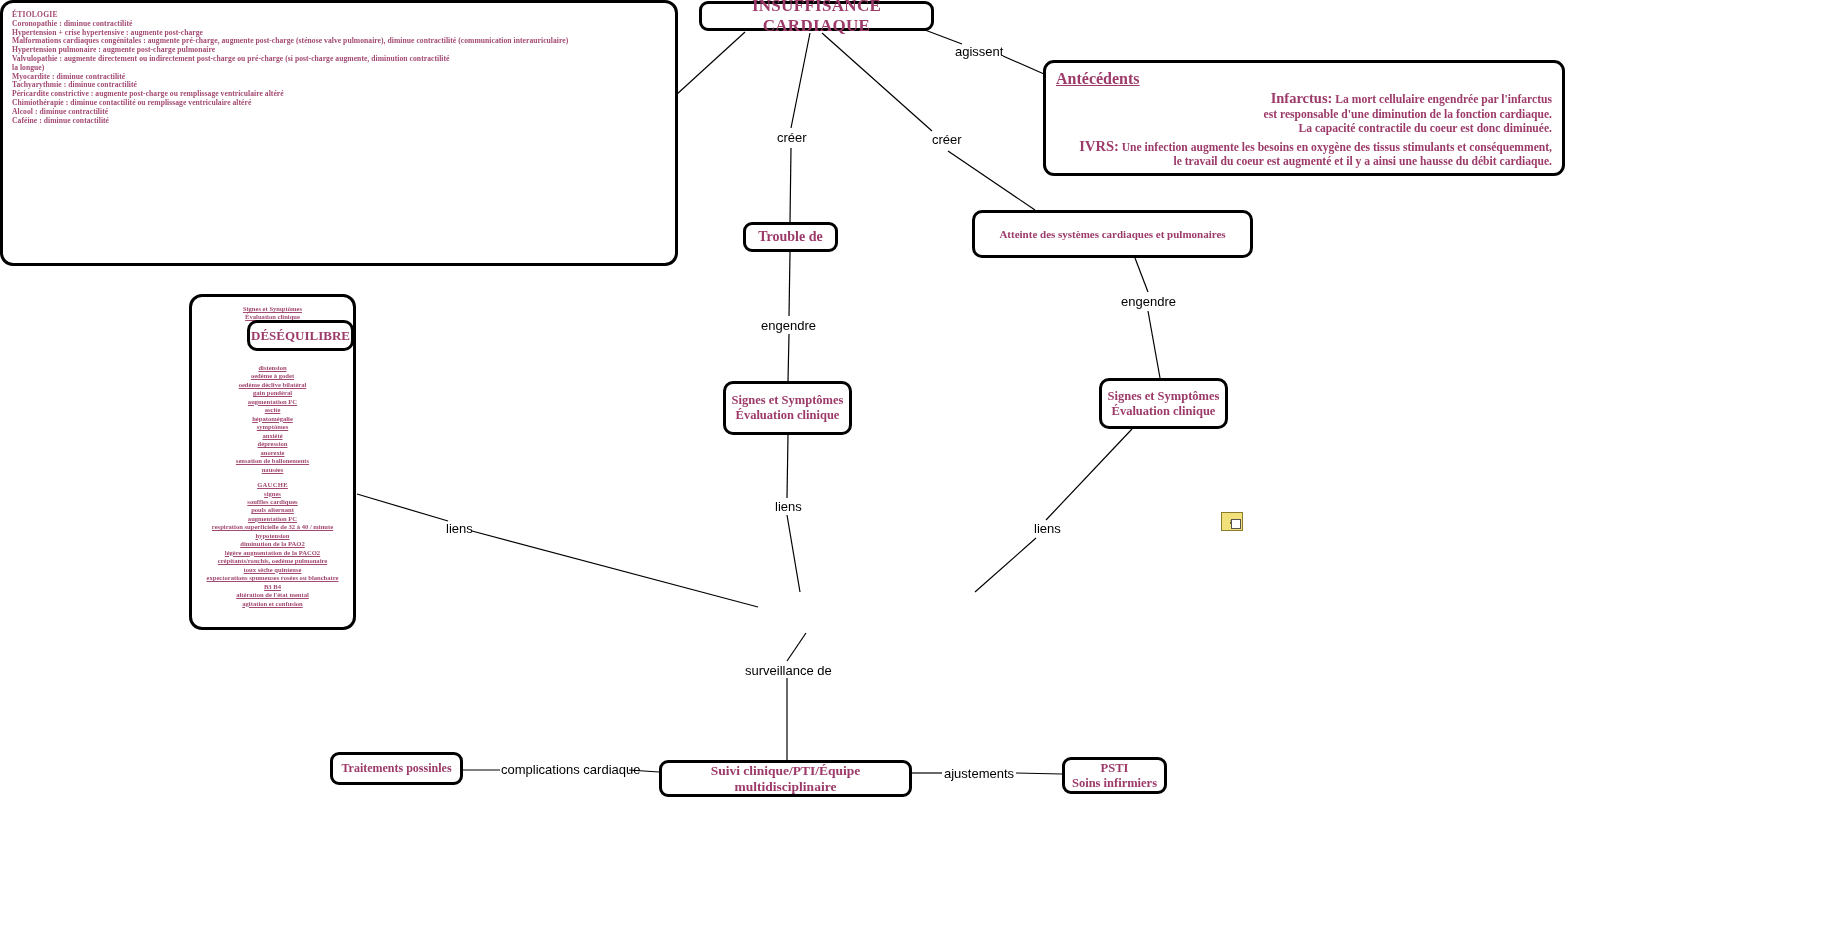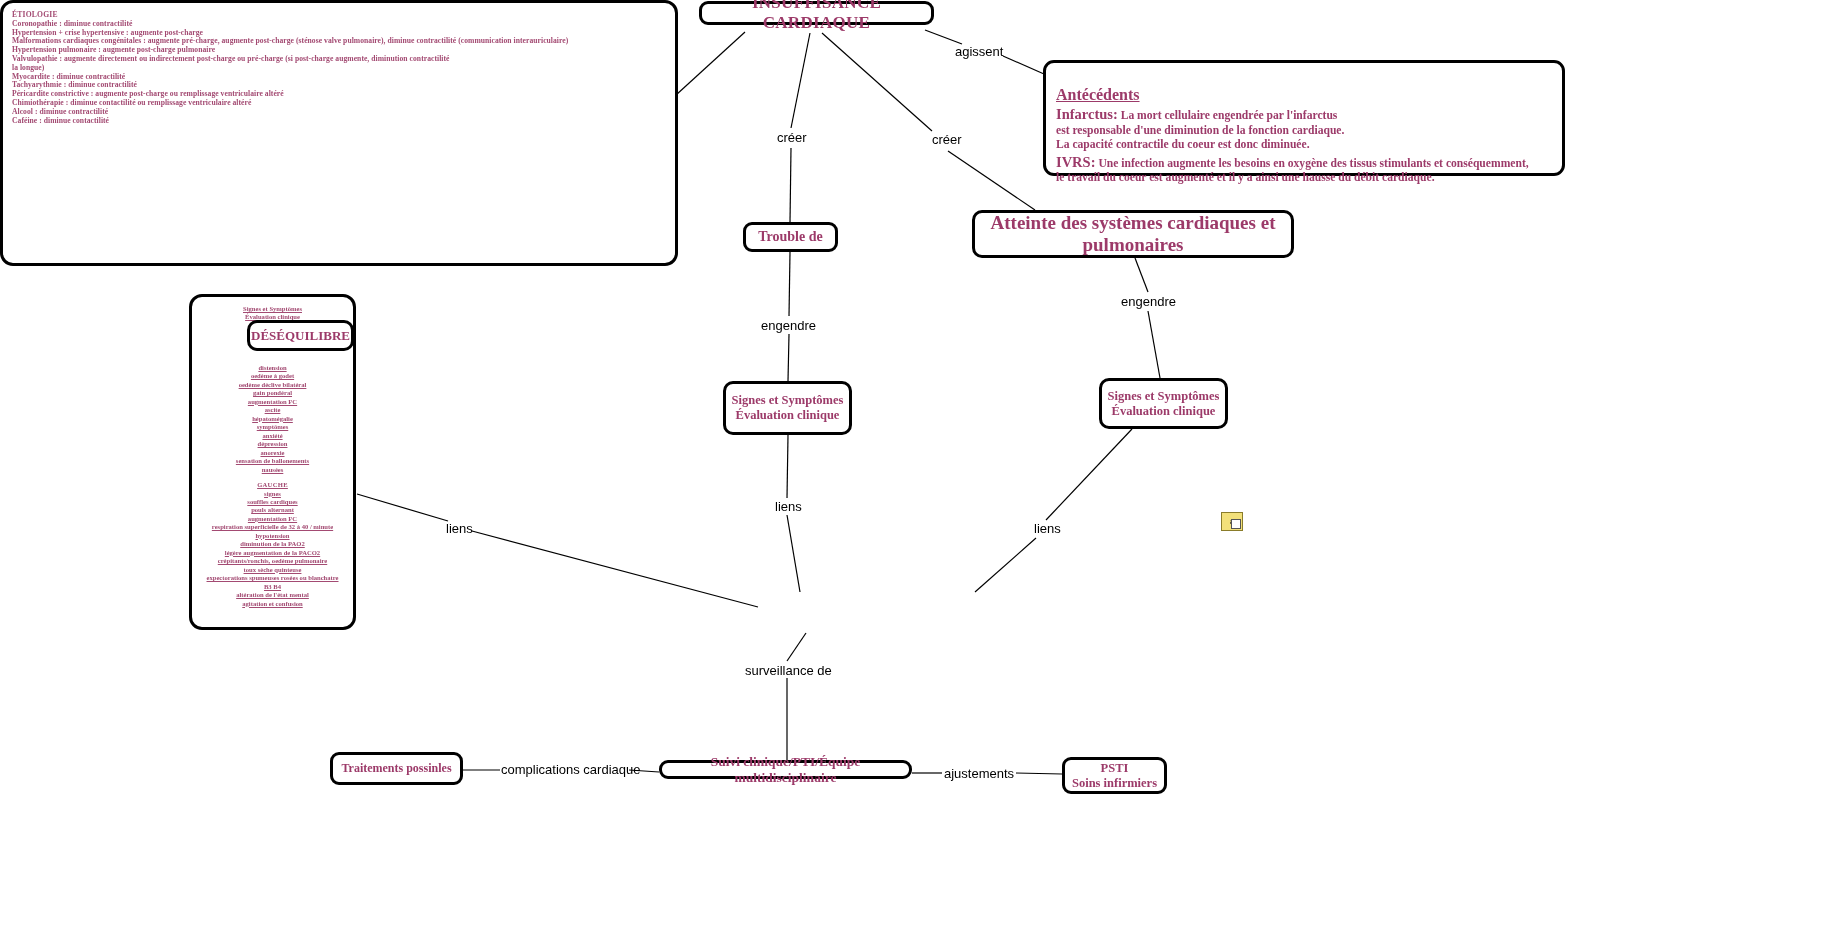--- a/index.html
+++ b/index.html
@@ -78,65 +78,66 @@
     font-weight: bold;
     letter-spacing: 0.05px;
   }
   #etiologie-box .line.title { letter-spacing: 0.2px; }
 
   
   #titre-ic {
     left: 699px;
     top: 1px;
     width: 235px;
-    height: 24px;
+    height: 30px;
     border-radius: 9px;
     font-size: 17px;
     letter-spacing: 0.3px;
   }
 
   
   #antecedents {
     left: 1043px;
     top: 60px;
     width: 522px;
     height: 116px;
     border-radius: 11px;
-    padding: 22px 10px;
+    padding: 6px 10px;
     display: block;
     text-align: left;
   }
   #antecedents .a-title {
     font-size: 16px;
     text-decoration: underline;
     line-height: 1.25;
   }
   #antecedents .a-line {
     font-size: 11.6px;
     line-height: 1.26;
     white-space: nowrap;
+    text-align: right;
   }
   #antecedents .a-line .lead { font-size: 14.5px; }
 
   
   #trouble-de {
     left: 743px;
     top: 222px;
     width: 95px;
     height: 30px;
     border-radius: 9px;
     font-size: 14px;
   }
   #atteinte {
     left: 972px;
     top: 210px;
-    width: 322px;
+    width: 281px;
     height: 48px;
     border-radius: 10px;
-    font-size: 19px;
+    font-size: 11px;
   }
   #signes-centre {
     left: 723px;
     top: 381px;
     width: 129px;
     height: 54px;
     border-radius: 10px;
     font-size: 12.5px;
   }
   #signes-droite {
@@ -161,21 +162,21 @@
     top: 752px;
     width: 133px;
     height: 33px;
     border-radius: 9px;
     font-size: 12px;
   }
   #suivi {
     left: 659px;
     top: 760px;
     width: 253px;
-    height: 19px;
+    height: 37px;
     border-radius: 9px;
     font-size: 13.5px;
   }
   #psti {
     left: 1062px;
     top: 757px;
     width: 105px;
     height: 37px;
     border-radius: 9px;
     font-size: 12.5px;

